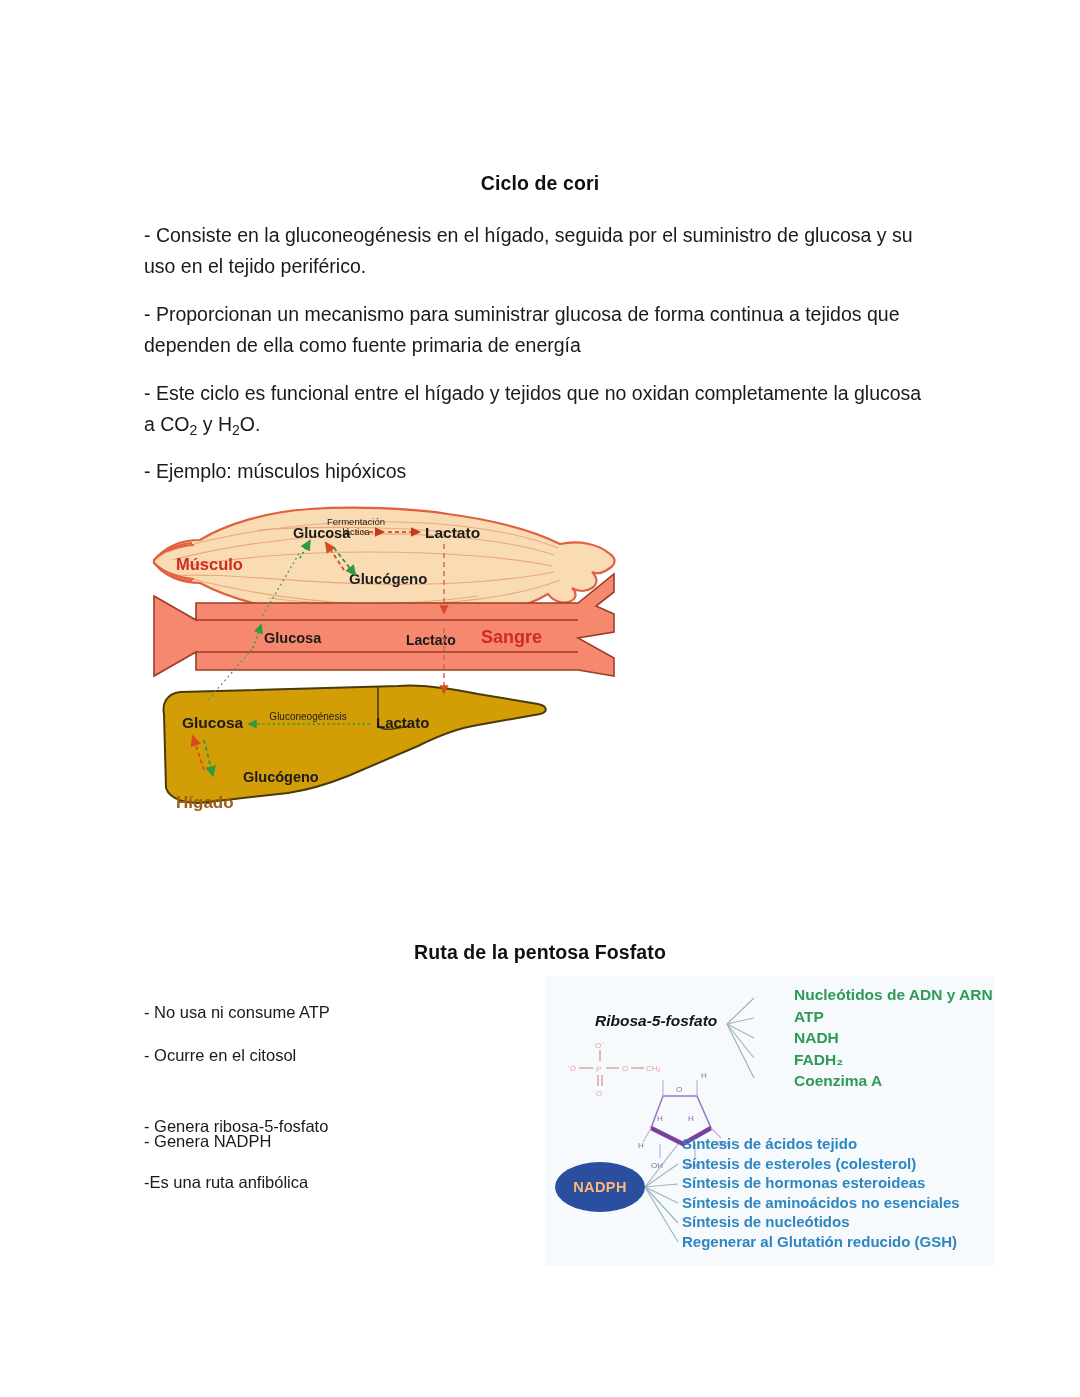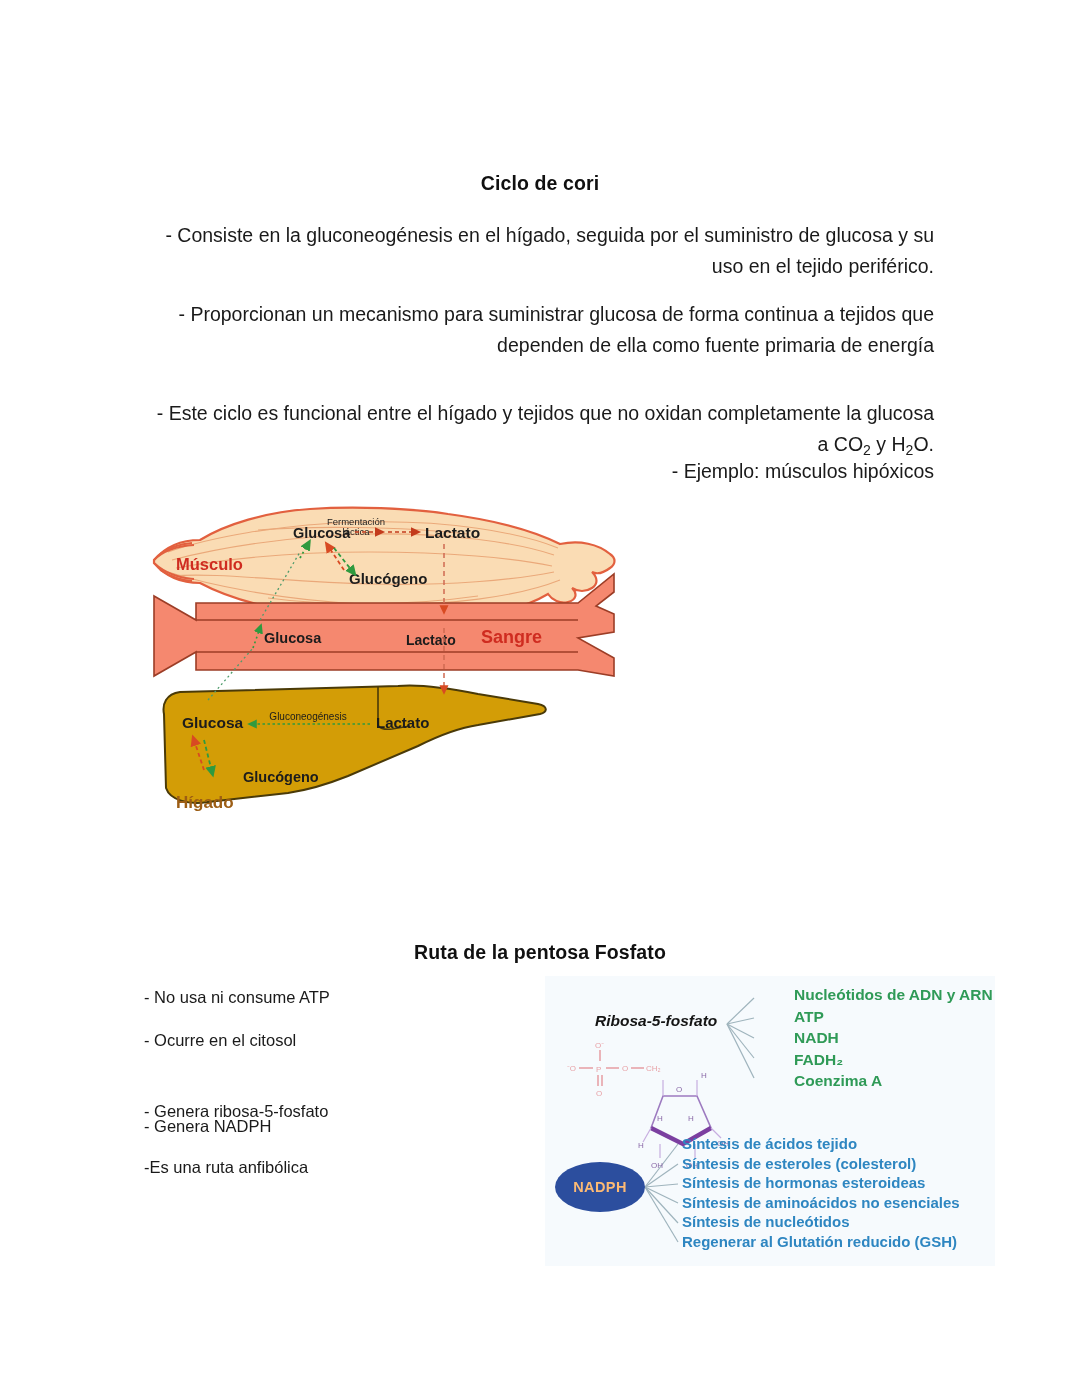--- a/index.html
+++ b/index.html
@@ -35,37 +35,37 @@
   #heading-pentosa { top: 941px; }
 
   
   .para {
     position: absolute;
     left: 144px;
     width: 790px;
     font-size: 19.5px;
     line-height: 31px;
     color: #1a1a1a;
-    text-align: right;
   }
   #para-1 { top: 220px; }
   #para-2 { top: 299px; }
-  #para-3 { top: 398px; }
+  #para-3 { top: 378px; }
   #para-4 { top: 456px; }
 
   sub { font-size: .72em; vertical-align: -0.28em; }
 
   
   .bullet {
     position: absolute;
     left: 144px;
     width: 380px;
     font-size: 16.5px;
     line-height: 22px;
     color: #1a1a1a;
+    margin-top: 15px;
   }
   #bullet-0 { top: 986px; }
   #bullet-1 { top: 1029px; }
   #bullet-2 { top: 1100px; }
   #bullet-3 { top: 1115px; }
   #bullet-4 { top: 1156px; }
 
   
   #cori-figure {
     position: absolute;

